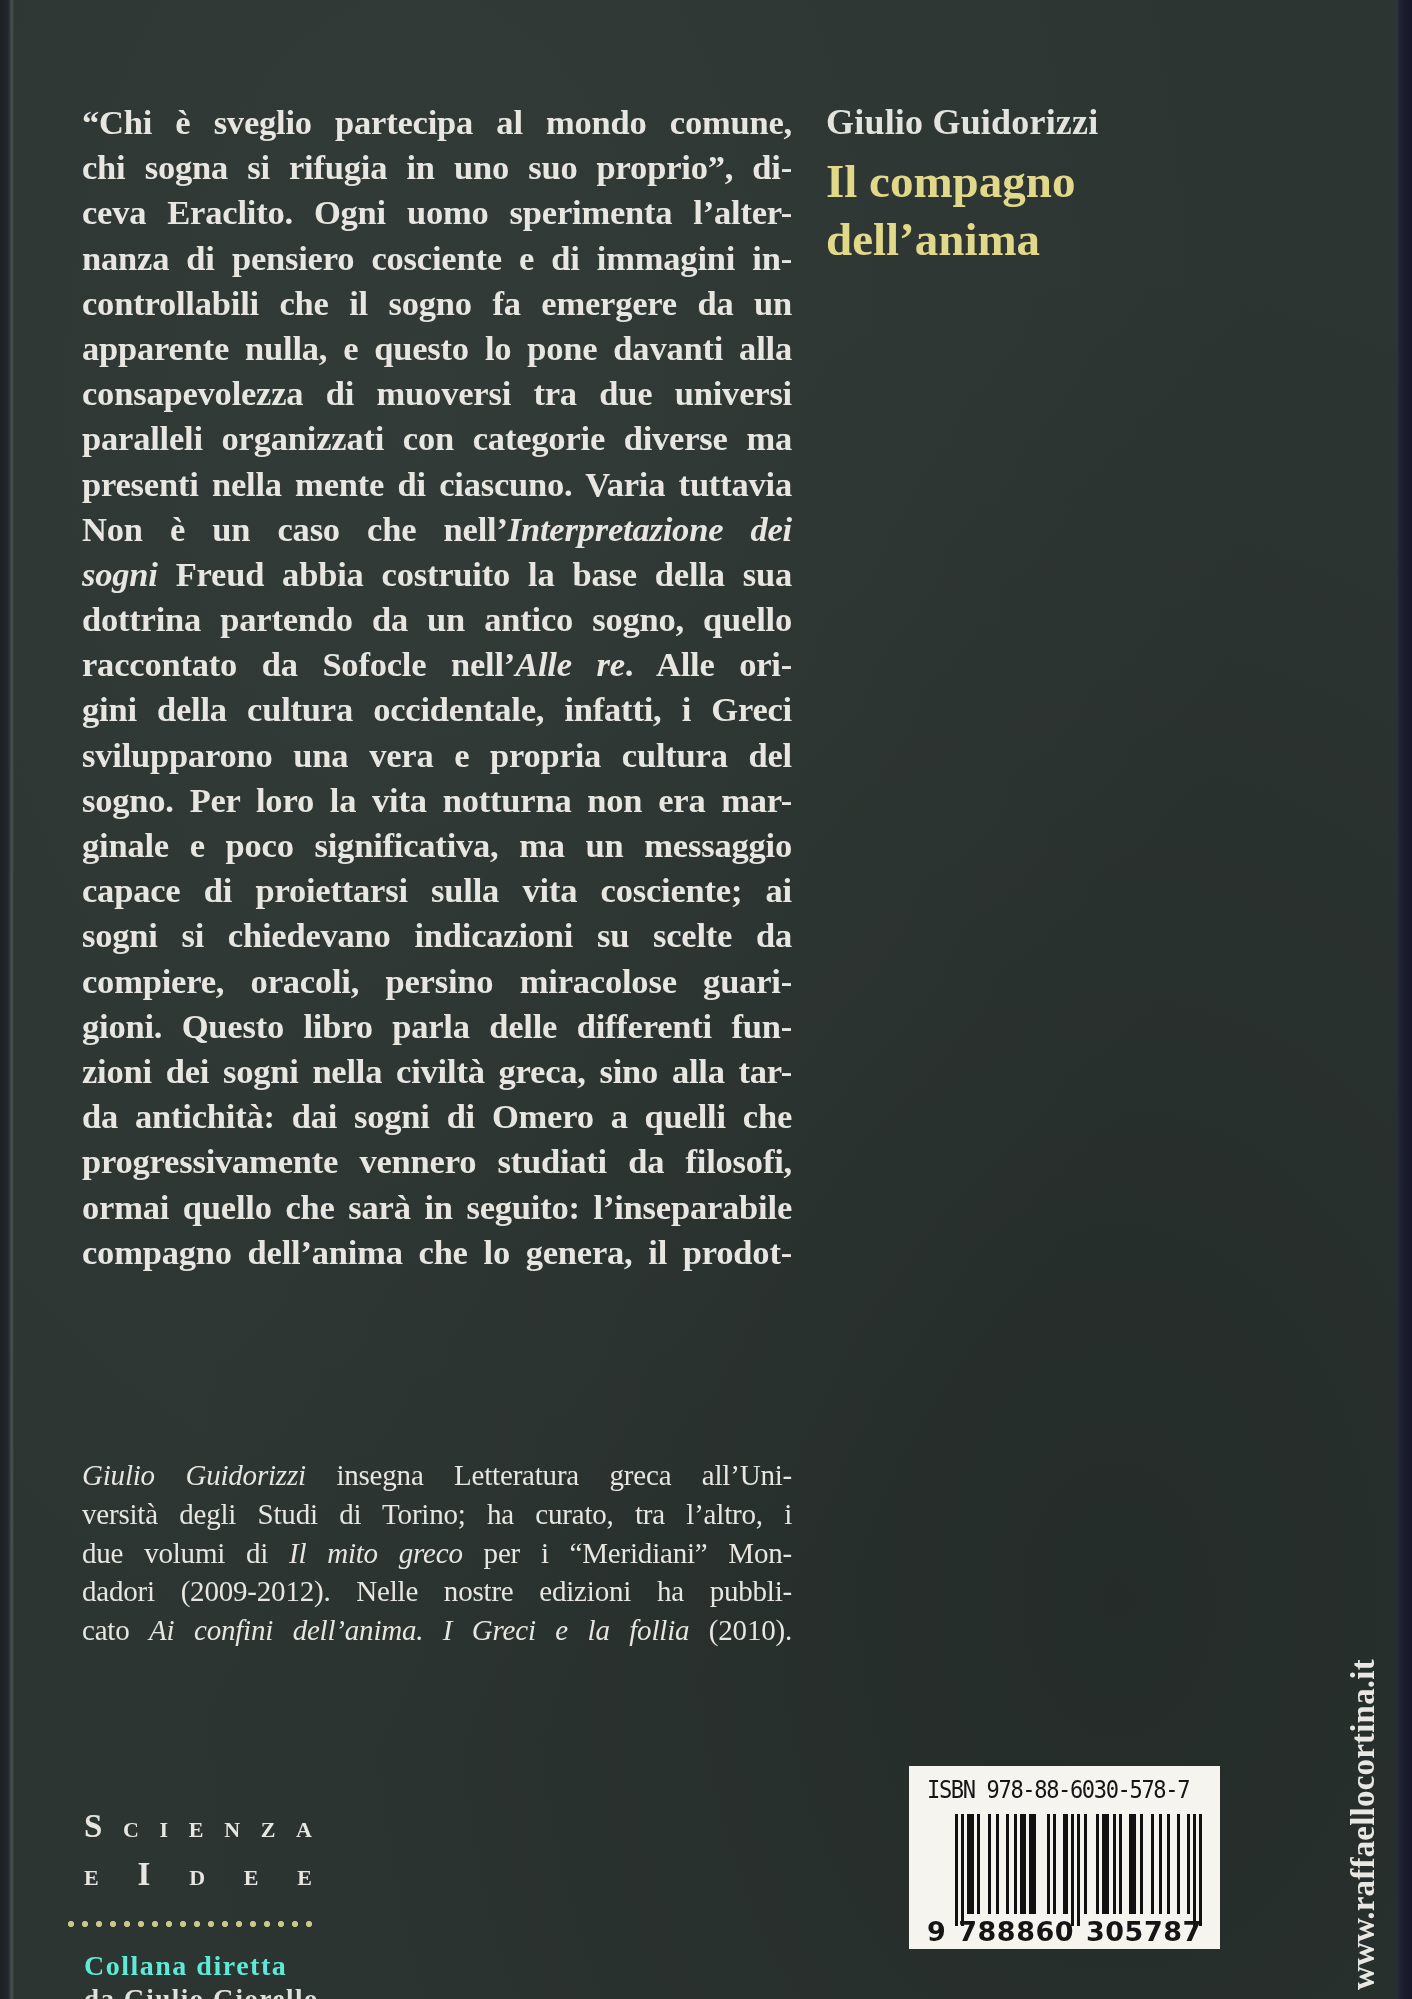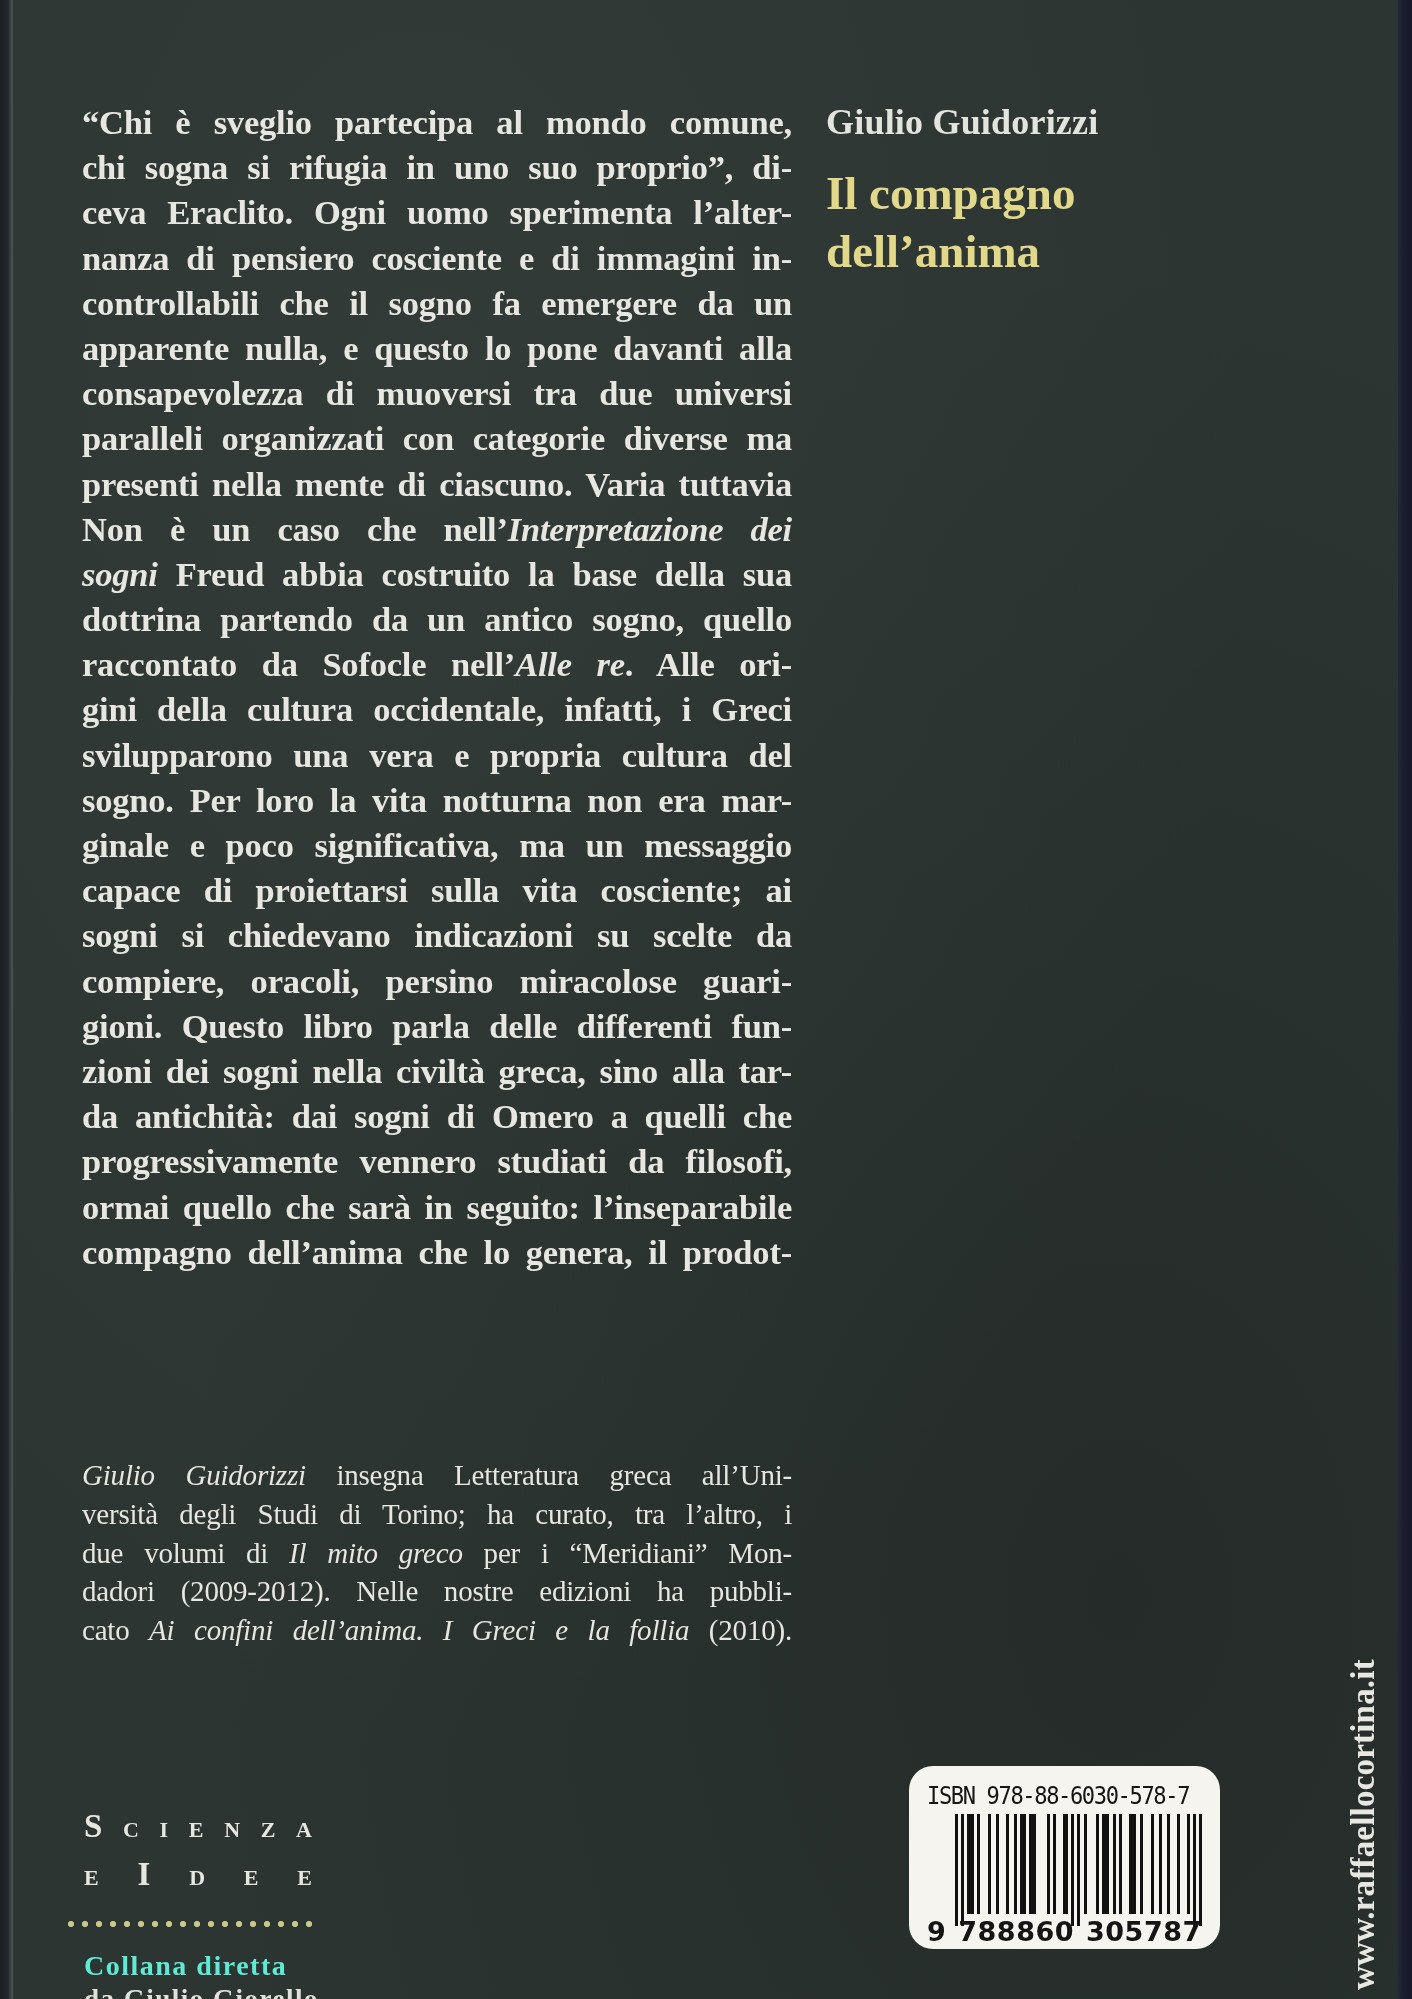--- a/index.html
+++ b/index.html
@@ -91,21 +91,21 @@
       font-weight: bold;
       font-size: 36px;
       line-height: 44px;
       letter-spacing: 0.2px;
     }
     .book-title {
       color: #e2d889;
       font-weight: bold;
       font-size: 47px;
       line-height: 58px;
-      margin-top: 20px;
+      margin-top: 8px;
     }
     .book-title span { display: block; }
 
     
     .series {
       position: absolute;
       left: 84px;
       top: 1808px;
       color: #e7e6e0;
       font-family: "Liberation Serif", "DejaVu Serif", serif;
@@ -155,22 +155,21 @@
 
     
     .barcode-box {
       position: absolute;
       left: 909px;
       top: 1766px;
       width: 311px;
       height: 183px;
       background: #f5f4ef;
       box-sizing: border-box;
-      padding: 16px 14px 0 18px;
-      border-radius: 24px;
+      padding: 10px 14px 0 18px;
     }
     .isbn-text {
       font-family: "DejaVu Sans Mono", "Liberation Mono", monospace;
       font-size: 24px;
       color: #151515;
       letter-spacing: -1.5px;
       line-height: 28px;
       text-align: center;
       transform: scaleX(0.92);
       transform-origin: left;

